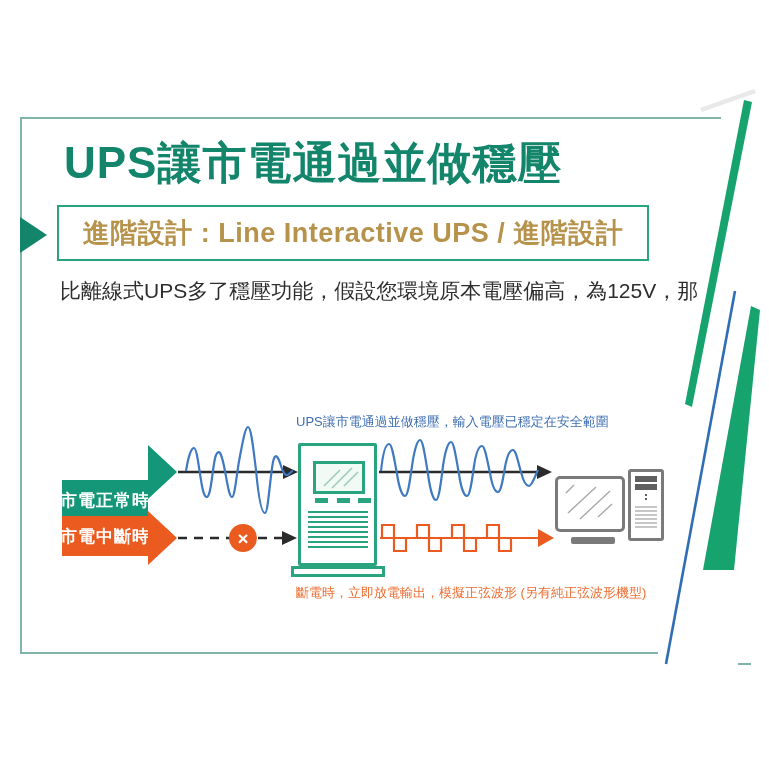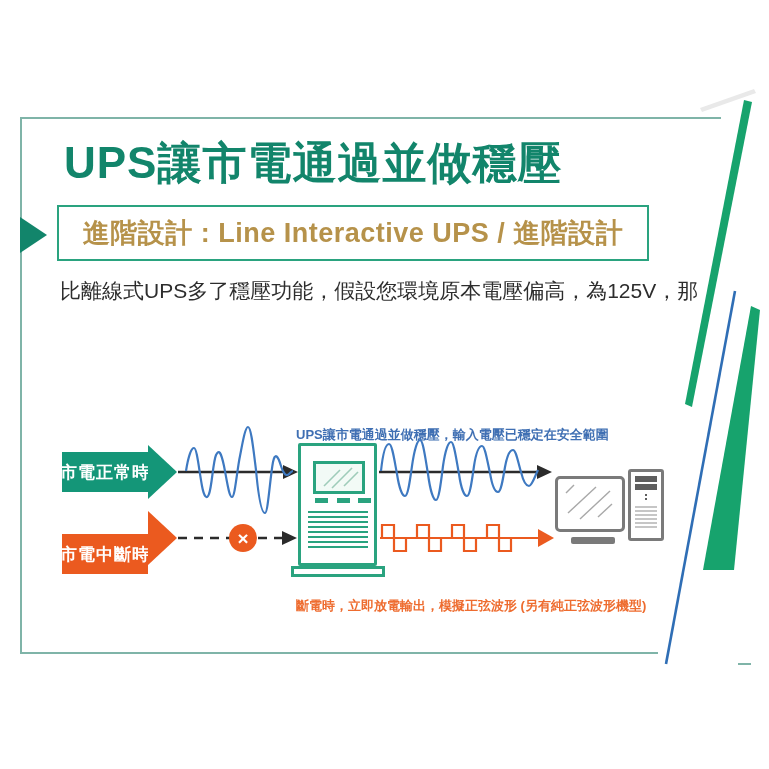--- a/index.html
+++ b/index.html
@@ -24,21 +24,21 @@
   .subtitle-box{
     left:57px;top:205px;width:588px;height:52px;border:2px solid var(--ups_green);
     display:flex;align-items:center;justify-content:center;
     font-size:27px;font-weight:600;color:var(--gold);white-space:nowrap;letter-spacing:.5px;
     background:#fff;
   }
   
   .body-text{left:60px;top:274px;width:620px;font-size:21px;line-height:34px;color:var(--body_text);}
   .body-text div{white-space:nowrap;}
   
-  .caption{font-size:13px;font-weight:700;white-space:nowrap;margin-top:13px;}
+  .caption{font-size:13px;font-weight:400;white-space:nowrap;}
   .caption.top{left:296px;top:413px;color:var(--blue_text);}
   .caption.bottom{left:296px;top:584px;color:var(--orange_text);}
   
   .banner-rect{
     width:86px;height:40px;display:flex;align-items:center;justify-content:center;
     color:#fff;font-size:17px;font-weight:600;white-space:nowrap;letter-spacing:1px;
   }
   .banner-tip{width:0;height:0;border-top:27px solid transparent;border-bottom:27px solid transparent;}
   .green-bg{background:var(--green_banner);}
   .green-tip{border-left:29px solid var(--green_banner);}
@@ -111,26 +111,26 @@
   <path class="line-orange" d="M380,538 H540"></path>
   <path class="line-orange" d="M382,538 v-13 h12 v26 h12 v-13 h11 v-13 h12 v26 h12 v-13 h11 v-13 h12 v26 h12 v-13 h11 v-13 h12 v26 h12 v-13 h9"></path>
   <polygon class="fill-orange" points="538,529 554,538 538,547"></polygon>
 
   <polygon fill="#e9e9e9" points="700,108 754,89 756,93 702,112"></polygon>
   <polygon class="deco-green" points="744,100 752,102 692,407 685,404"></polygon>
   <polygon class="deco-green" points="751,306 760,310 734,570 703,570"></polygon>
   <line class="deco-blue" x1="735" y1="291" x2="666" y2="664"></line>
 </svg>
 
-<div class="abs banner-rect green-bg" style="left:62px;top:452px;font-family:Liberation Serif, serif;">
+<div class="abs banner-rect green-bg" style="left:62px;top:480px;font-family:Liberation Serif, serif;">
   <span>市電正常時</span>
 </div>
 <div class="abs banner-tip green-tip" style="left:148px;top:445px;"></div>
 
-<div class="abs banner-rect orange-bg" style="left:62px;top:534px;">
+<div class="abs banner-rect orange-bg" style="left:62px;top:516px;">
   <span>市電中斷時</span>
 </div>
 <div class="abs banner-tip orange-tip" style="left:148px;top:511px;"></div>
 
 <div class="abs blocked">
   <span>×</span>
 </div>
 
 <div class="abs ups-body"></div>
 <div class="abs ups-screen">

